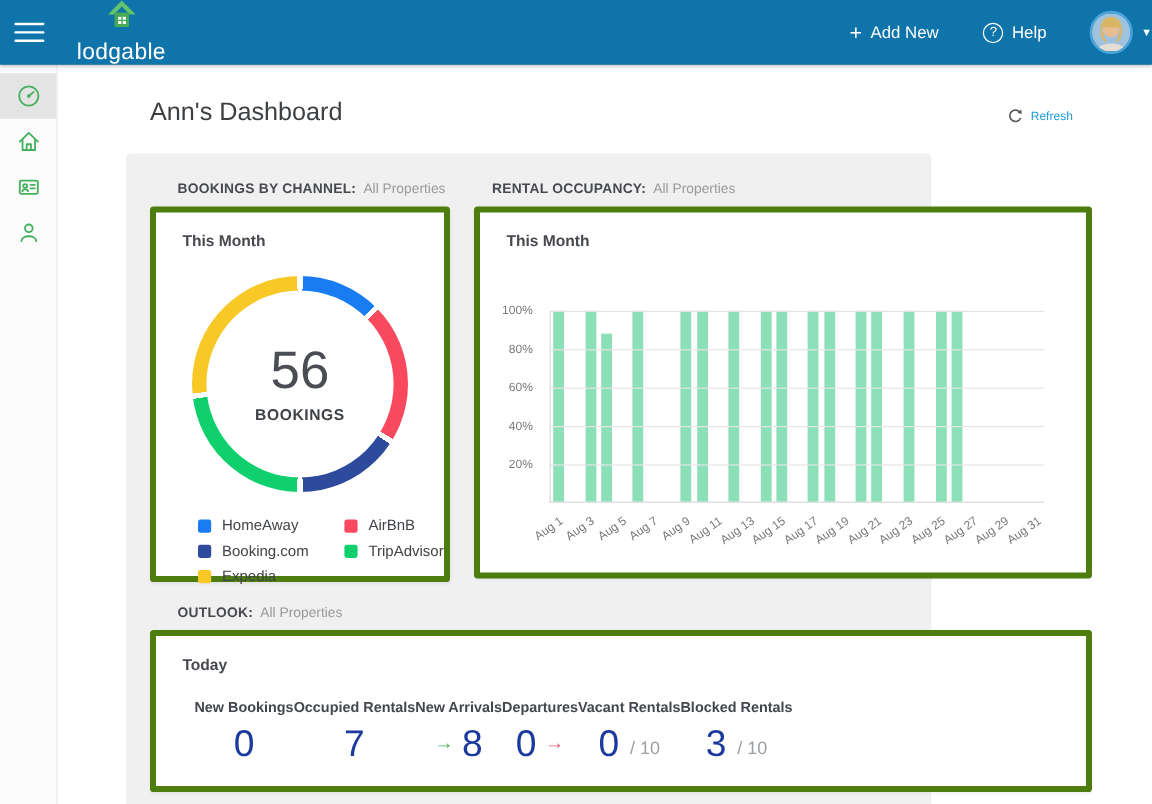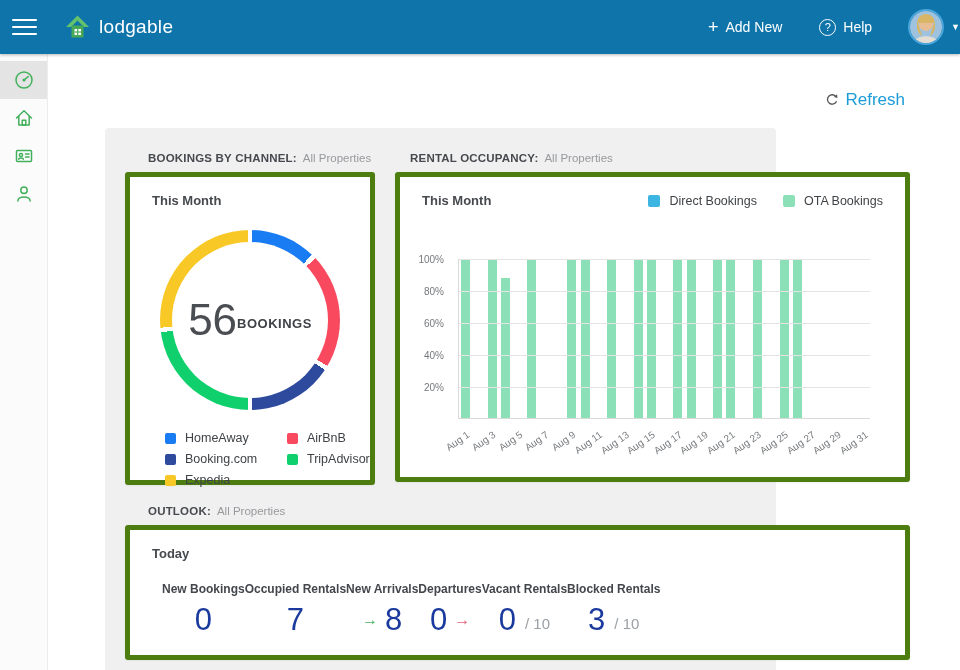--- a/index.html
+++ b/index.html
@@ -5,58 +5,58 @@
   html,body{margin:0;padding:0;background:#dfe3e6;}
   *{box-sizing:border-box;}
   #app{width:960px;height:670px;position:relative;background:#ffffff;overflow:hidden;
        font-family:"Liberation Sans",sans-serif;color:#3f4347;}
 
   
   .navbar{position:absolute;top:0;left:0;right:0;height:54px;background:#0f74aa;
           display:flex;align-items:center;z-index:10;box-shadow:0 1px 3px rgba(0,0,0,.28);}
   .hamburger{margin-left:12px;width:25px;cursor:pointer;padding:4px 0;}
   .hamburger div{height:2.5px;background:#fff;border-radius:2px;margin:4.5px 0;}
-  .brand{display:flex;align-items:center;gap:8px;margin-left:27px;}
+  .brand{display:flex;align-items:center;gap:8px;margin-left:27px;flex-direction:column;}
   .brand-text{color:#fff;font-size:19px;font-weight:500;letter-spacing:.3px;}
   .nav-spacer{flex:1;}
   .nav-btn{display:flex;align-items:center;gap:7px;color:#fff;font-size:14px;cursor:pointer;}
   .nav-plus{font-size:18px;font-weight:400;line-height:1;}
   .help-circle{width:17px;height:17px;border:1.4px solid #fff;border-radius:50%;
                display:flex;align-items:center;justify-content:center;font-size:11px;}
   .avatar{width:36px;height:36px;border-radius:50%;border:2px solid #4aa5da;overflow:hidden;
           margin-left:36px;cursor:pointer;flex-shrink:0;}
   .caret{color:#fff;font-size:9px;margin-left:7px;cursor:pointer;}
 
   
   .sidebar{position:absolute;top:54px;left:0;bottom:0;width:48px;background:#fbfbfb;
            border-right:1px solid #ececec;padding-top:7px;z-index:5;}
   .side-item{height:38px;display:flex;align-items:center;justify-content:center;cursor:pointer;}
   .side-item.active{background:#e4e4e4;}
   .side-item svg{stroke:#43b05c;fill:none;stroke-width:1.5;stroke-linecap:round;stroke-linejoin:round;}
 
   
   .page-title{position:absolute;left:125px;top:82px;font-size:21px;color:#3c4043;}
-  .refresh{position:absolute;right:55px;top:90px;display:flex;align-items:center;gap:6px;
-           color:#1d9bd8;font-size:17px;cursor:pointer;}
+  .refresh{position:absolute;right:66px;top:90px;display:flex;align-items:center;gap:6px;
+           color:#1d9bd8;font-size:10px;cursor:pointer;}
 
   
   .panel{position:absolute;left:105px;top:128px;width:671px;height:545px;
          background:#f0f0f1;border-radius:4px;}
   .sec-label{position:absolute;font-size:11.5px;display:flex;gap:6px;align-items:baseline;}
   .sec-label b{color:#46494d;font-weight:700;letter-spacing:.2px;}
   .sec-label span{color:#97999c;}
   .card{position:absolute;background:#fff;border:5px solid #4d7c0f;border-radius:3px;
         box-shadow:0 1px 2px rgba(0,0,0,.05);}
   .card-title{position:absolute;left:22px;top:16px;font-size:13px;font-weight:700;color:#46494d;}
 
   
   .donut{position:absolute;left:50%;transform:translateX(-50%);top:53px;width:180px;height:180px;
          border-radius:50%;}
   .donut::after{content:"";position:absolute;inset:12px;background:#fff;border-radius:50%;z-index:1;}
-  .donut-center{position:absolute;inset:0;z-index:2;display:flex;flex-direction:row;
+  .donut-center{position:absolute;inset:0;z-index:2;display:flex;flex-direction:column;
                 align-items:center;justify-content:center;}
   .donut-value{font-size:44px;color:#4a4d52;line-height:1;}
   .donut-label{font-size:13px;font-weight:700;color:#3f4347;letter-spacing:.5px;margin-top:7px;}
   .donut-legend{position:absolute;left:35px;top:254px;display:grid;
                 grid-template-columns:122px auto;gap:7px 0;}
   .lg-item{display:flex;align-items:center;gap:9px;font-size:12.5px;font-weight:500;color:#3f4347;}
   .swatch{width:11px;height:11px;border-radius:2px;flex-shrink:0;}
 
   
   .bar-legend{position:absolute;right:22px;top:17px;display:flex;gap:26px;}
@@ -149,20 +149,21 @@
       </svg>
     </div>
     <div class="side-item">
       <svg width="20" height="20" viewBox="0 0 20 20">
         <circle cx="10" cy="6.3" r="3.2"></circle>
         <path d="M3.8 17 C3.8 11.5 16.2 11.5 16.2 17"></path>
       </svg>
     </div>
   </div>
 
+  <div class="page-title">Ann's Dashboard</div>
   <div class="refresh">
     <svg width="14" height="14" viewBox="0 0 16 16">
       <path d="M13.2 9.5 A5.4 5.4 0 1 1 12.6 4.2" stroke="#555" fill="none" stroke-width="1.5"></path>
       <polygon points="13.8,1.5 14.2,5.6 10.2,4.6" fill="#555"></polygon>
     </svg>
     <span>Refresh</span>
   </div>
 
   <div class="panel">
 
@@ -202,30 +203,20 @@
         </div>
         <div class="lg-item">
           <span class="swatch" style="background: rgb(248, 200, 39);"></span>
           <span>Expedia</span>
         </div>
       </div>
     </div>
 
     <div class="card" style="left:290px;top:44px;width:515px;height:310px;">
       <div class="card-title">This Month</div>
-      <div class="bar-legend">
-        <div class="lg-item">
-          <span class="swatch" style="background: rgb(61, 181, 226);"></span>
-          <span>Direct Bookings</span>
-        </div>
-        <div class="lg-item">
-          <span class="swatch" style="background: rgb(140, 224, 184);"></span>
-          <span>OTA Bookings</span>
-        </div>
-      </div>
       <div class="ylabels">
           <div class="ylab" style="top: 123px; margin-left: 44px;">20%</div>
           <div class="ylab" style="top: 91px;">40%</div>
           <div class="ylab" style="top: 59px;">60%</div>
           <div class="ylab" style="top: 27px;">80%</div>
           <div class="ylab" style="top: -5px;">100%</div>
         </div>
       <div class="plot">
         <div class="bars">
             <div class="bar-slot">

